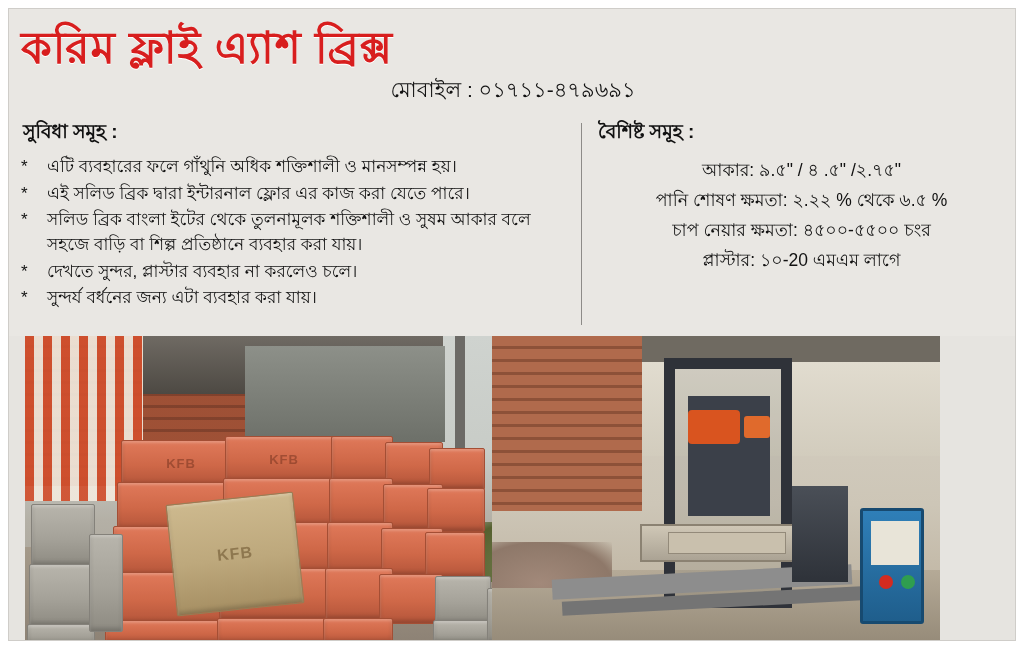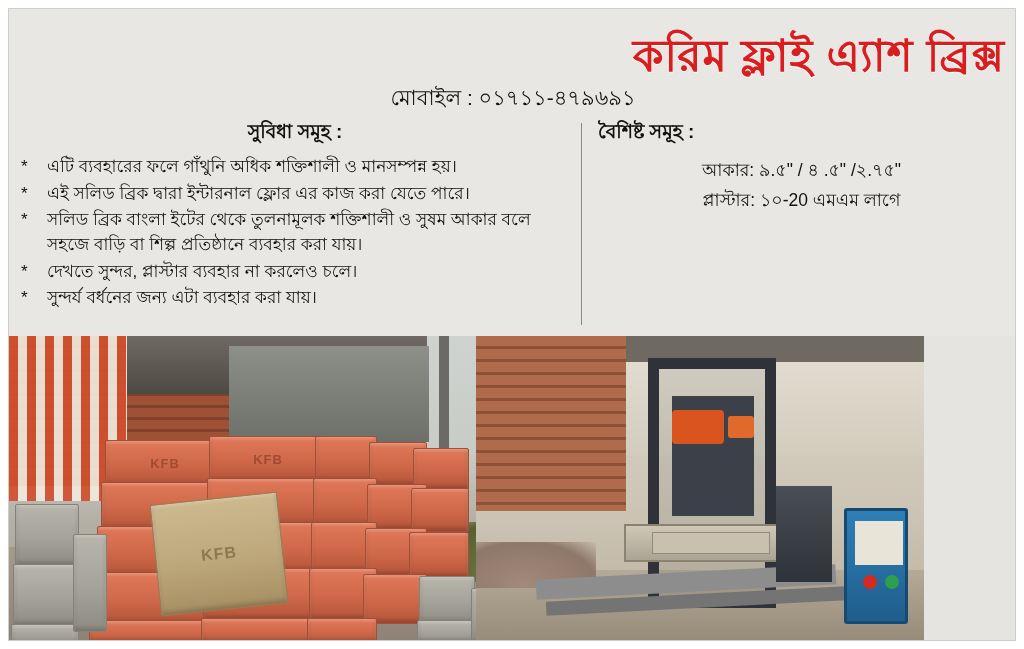--- a/index.html
+++ b/index.html
@@ -29,27 +29,27 @@
   .text-panel {
     position: absolute;
     left: 0; top: 0;
     width: 1008px;
     height: 327px;
     background: #e9e7e3;
     padding: 6px 12px 0 12px;
   }
 
   .title {
-    text-align: right;
+    text-align: left;
     color: #d81e1e;
     font-weight: bold;
     font-size: 44px;
     line-height: 1.15;
     letter-spacing: 1px;
-    margin-top: 16px;
+    margin-top: 8px;
     text-shadow: 0 1px 0 #fff;
   }
 
   .address {
     text-align: center;
     color: #111;
     font-size: 21px;
     margin-top: 10px;
     line-height: 1.3;
   }
@@ -80,21 +80,20 @@
   .col-right {
     flex: 1;
     padding-left: 6px;
   }
 
   .col-left-heading {
     font-size: 19px;
     font-weight: bold;
     color: #111;
     margin: 0 0 6px 2px;
-    text-align: center;
   }
   .bullets {
     list-style: none;
     margin: 0;
     padding: 0;
   }
   .bullets li {
     display: flex;
     align-items: flex-start;
     font-size: 17px;
@@ -138,21 +137,21 @@
     left: 0;
     top: 327px;
     width: 1008px;
     height: 306px;
     display: flex;
   }
   .photo {
     position: relative;
     overflow: hidden;
   }
-  .photo-left { width: 467px; }
+  .photo-left { width: 467px; margin-left: 16px; }
   .photo-right { width: 448px; }
 
   
   .pl-bg {
     position: absolute; inset: 0;
     background: linear-gradient(#cfd3cf 0%, #c8ccc7 38%, #b4b0a6 60%, #a39c90 100%);
   }
   .pl-wall {
     position: absolute; left: 0; top: 0; width: 225px; height: 150px;
     background: repeating-linear-gradient(180deg,#9c4a2e 0 9px,#7d3a24 9px 12px);
@@ -275,20 +274,22 @@
             </li>
           </ul>
         </div>
 
         <div class="divider"></div>
 
         <div class="col-right">
           <div class="col-right-heading">বৈশিষ্ট সমূহ :</div>
           <ul class="specs">
             <li>আকার: ৯.৫" / ৪ .৫" /২.৭৫"</li>
+            <li>পানি শোষণ ক্ষমতা: ২.২২ % থেকে ৬.৫ %</li>
+            <li>চাপ নেয়ার ক্ষমতা: ৪৫০০-৫৫০০ চংর</li>
             <li>প্লাস্টার: ১০-20 এমএম লাগে</li>
           </ul>
         </div>
 
       </div>
     </div>
 
     <div class="photos">
 
       <div class="photo photo-left">

